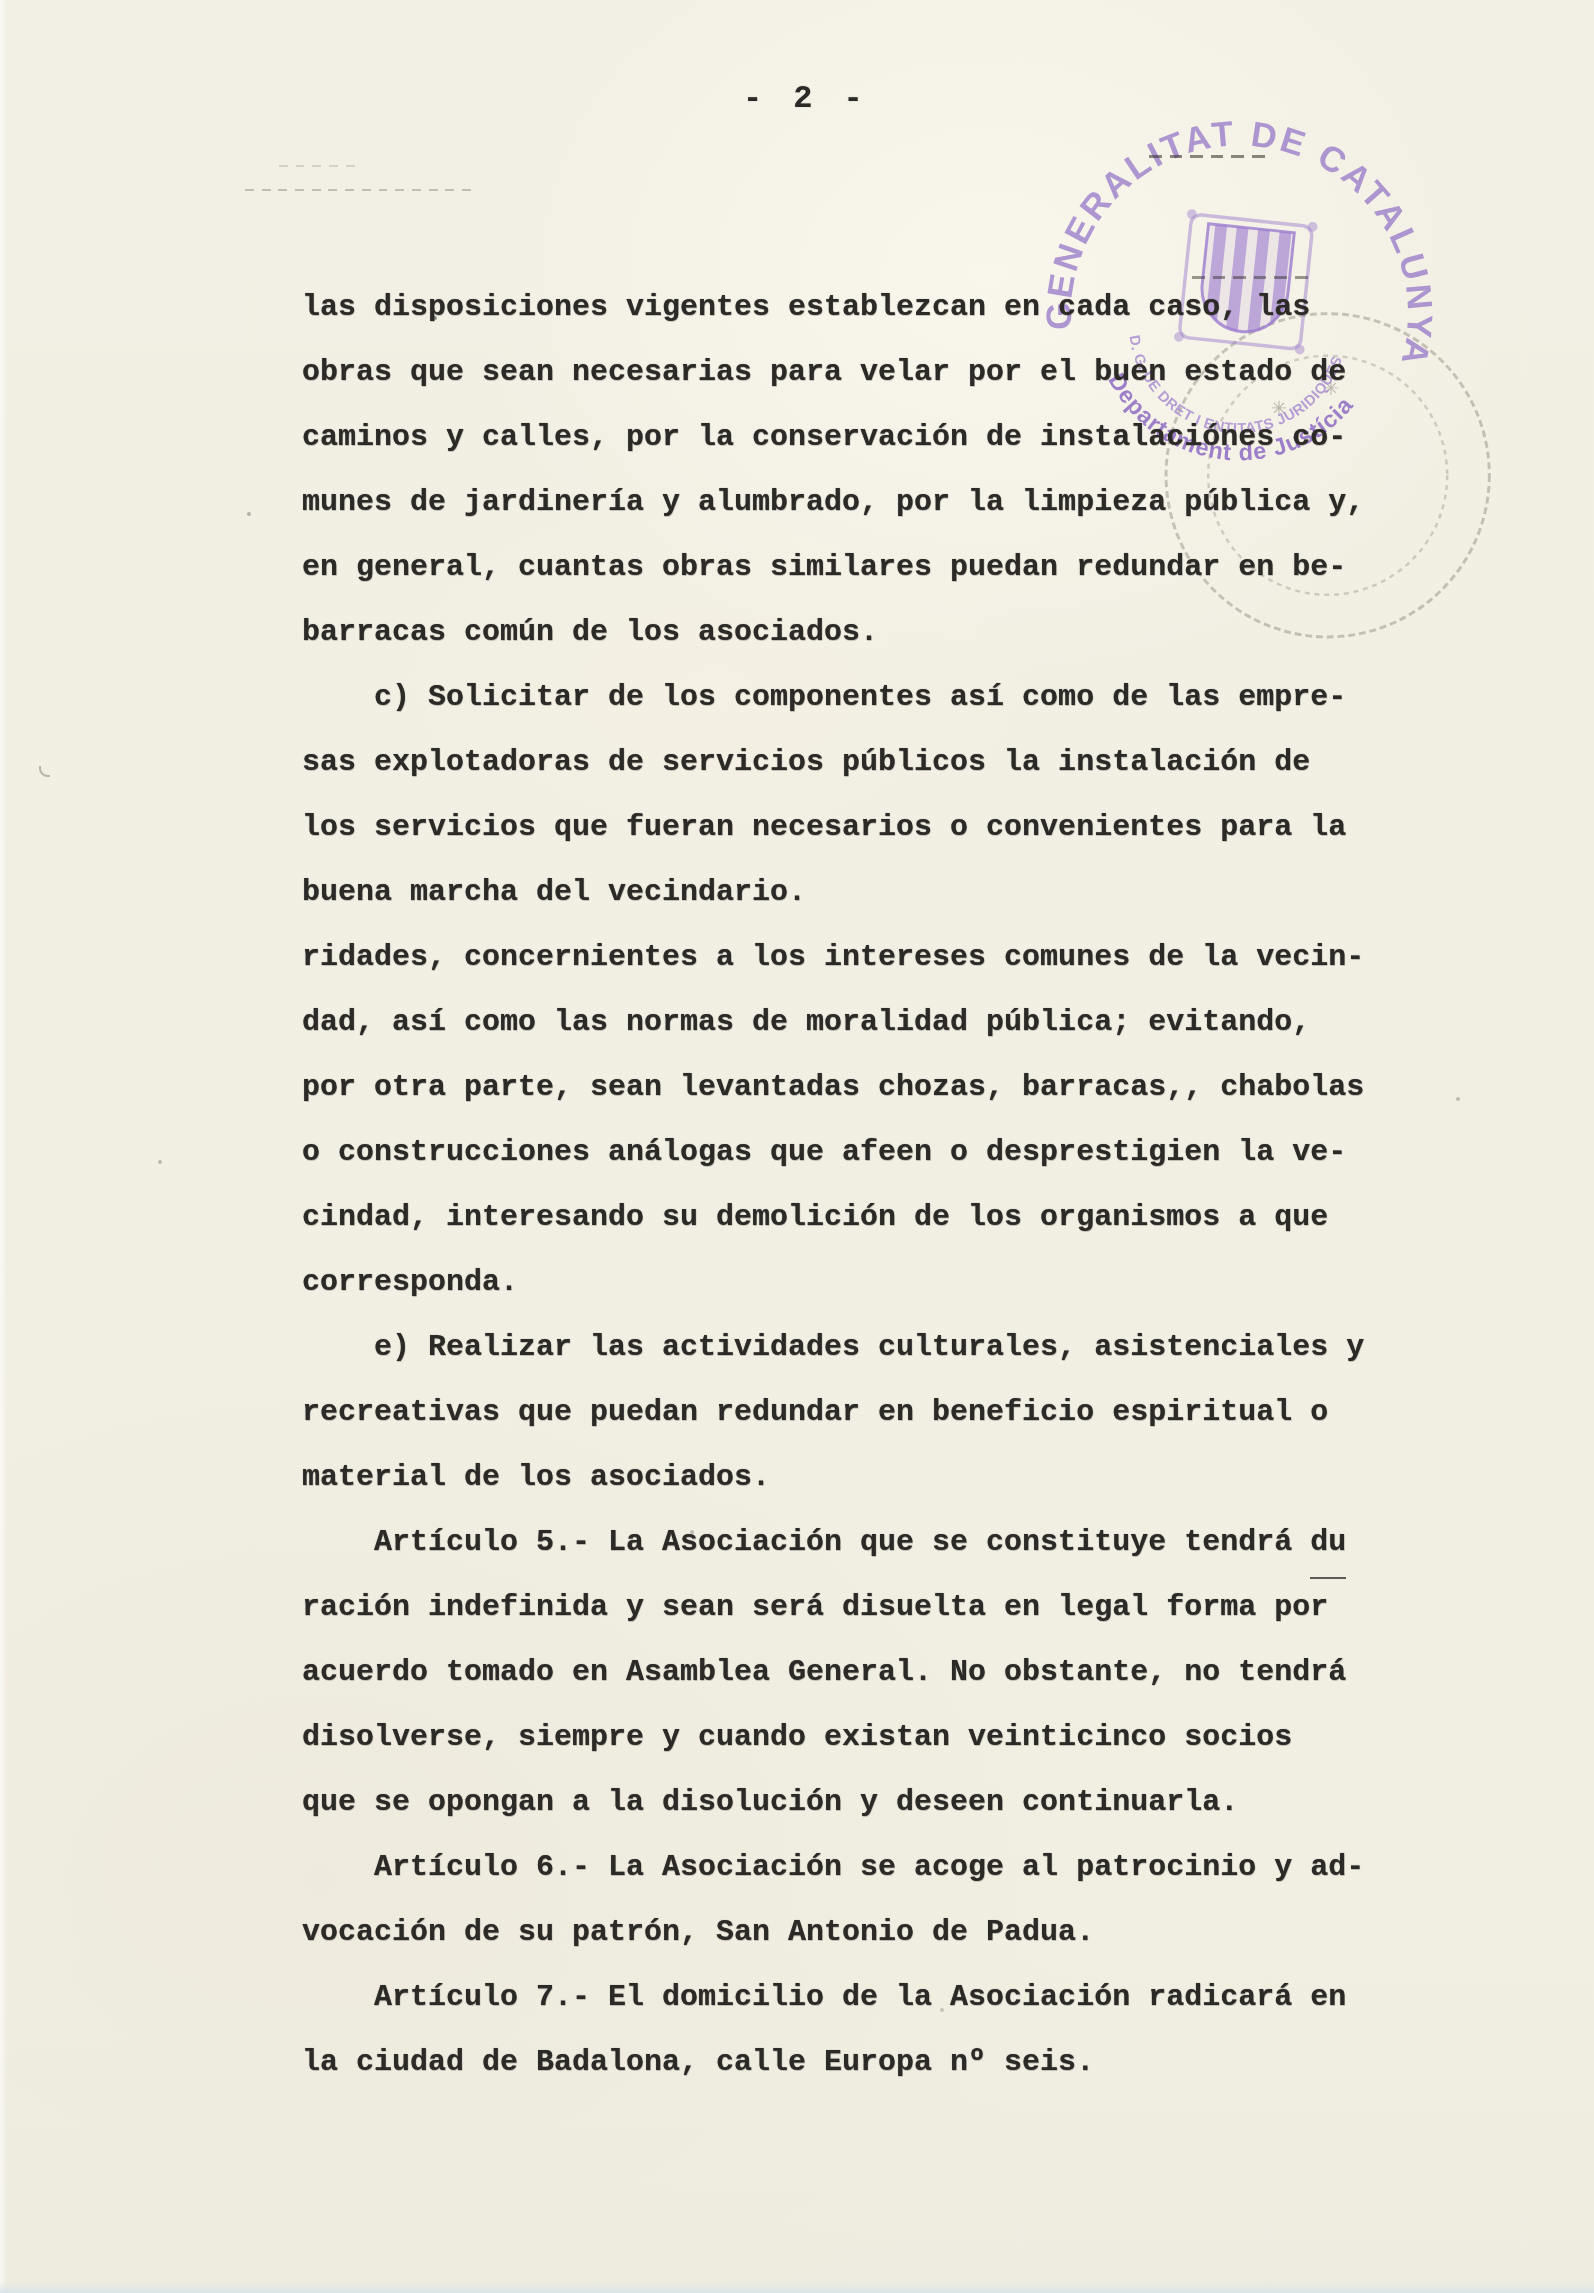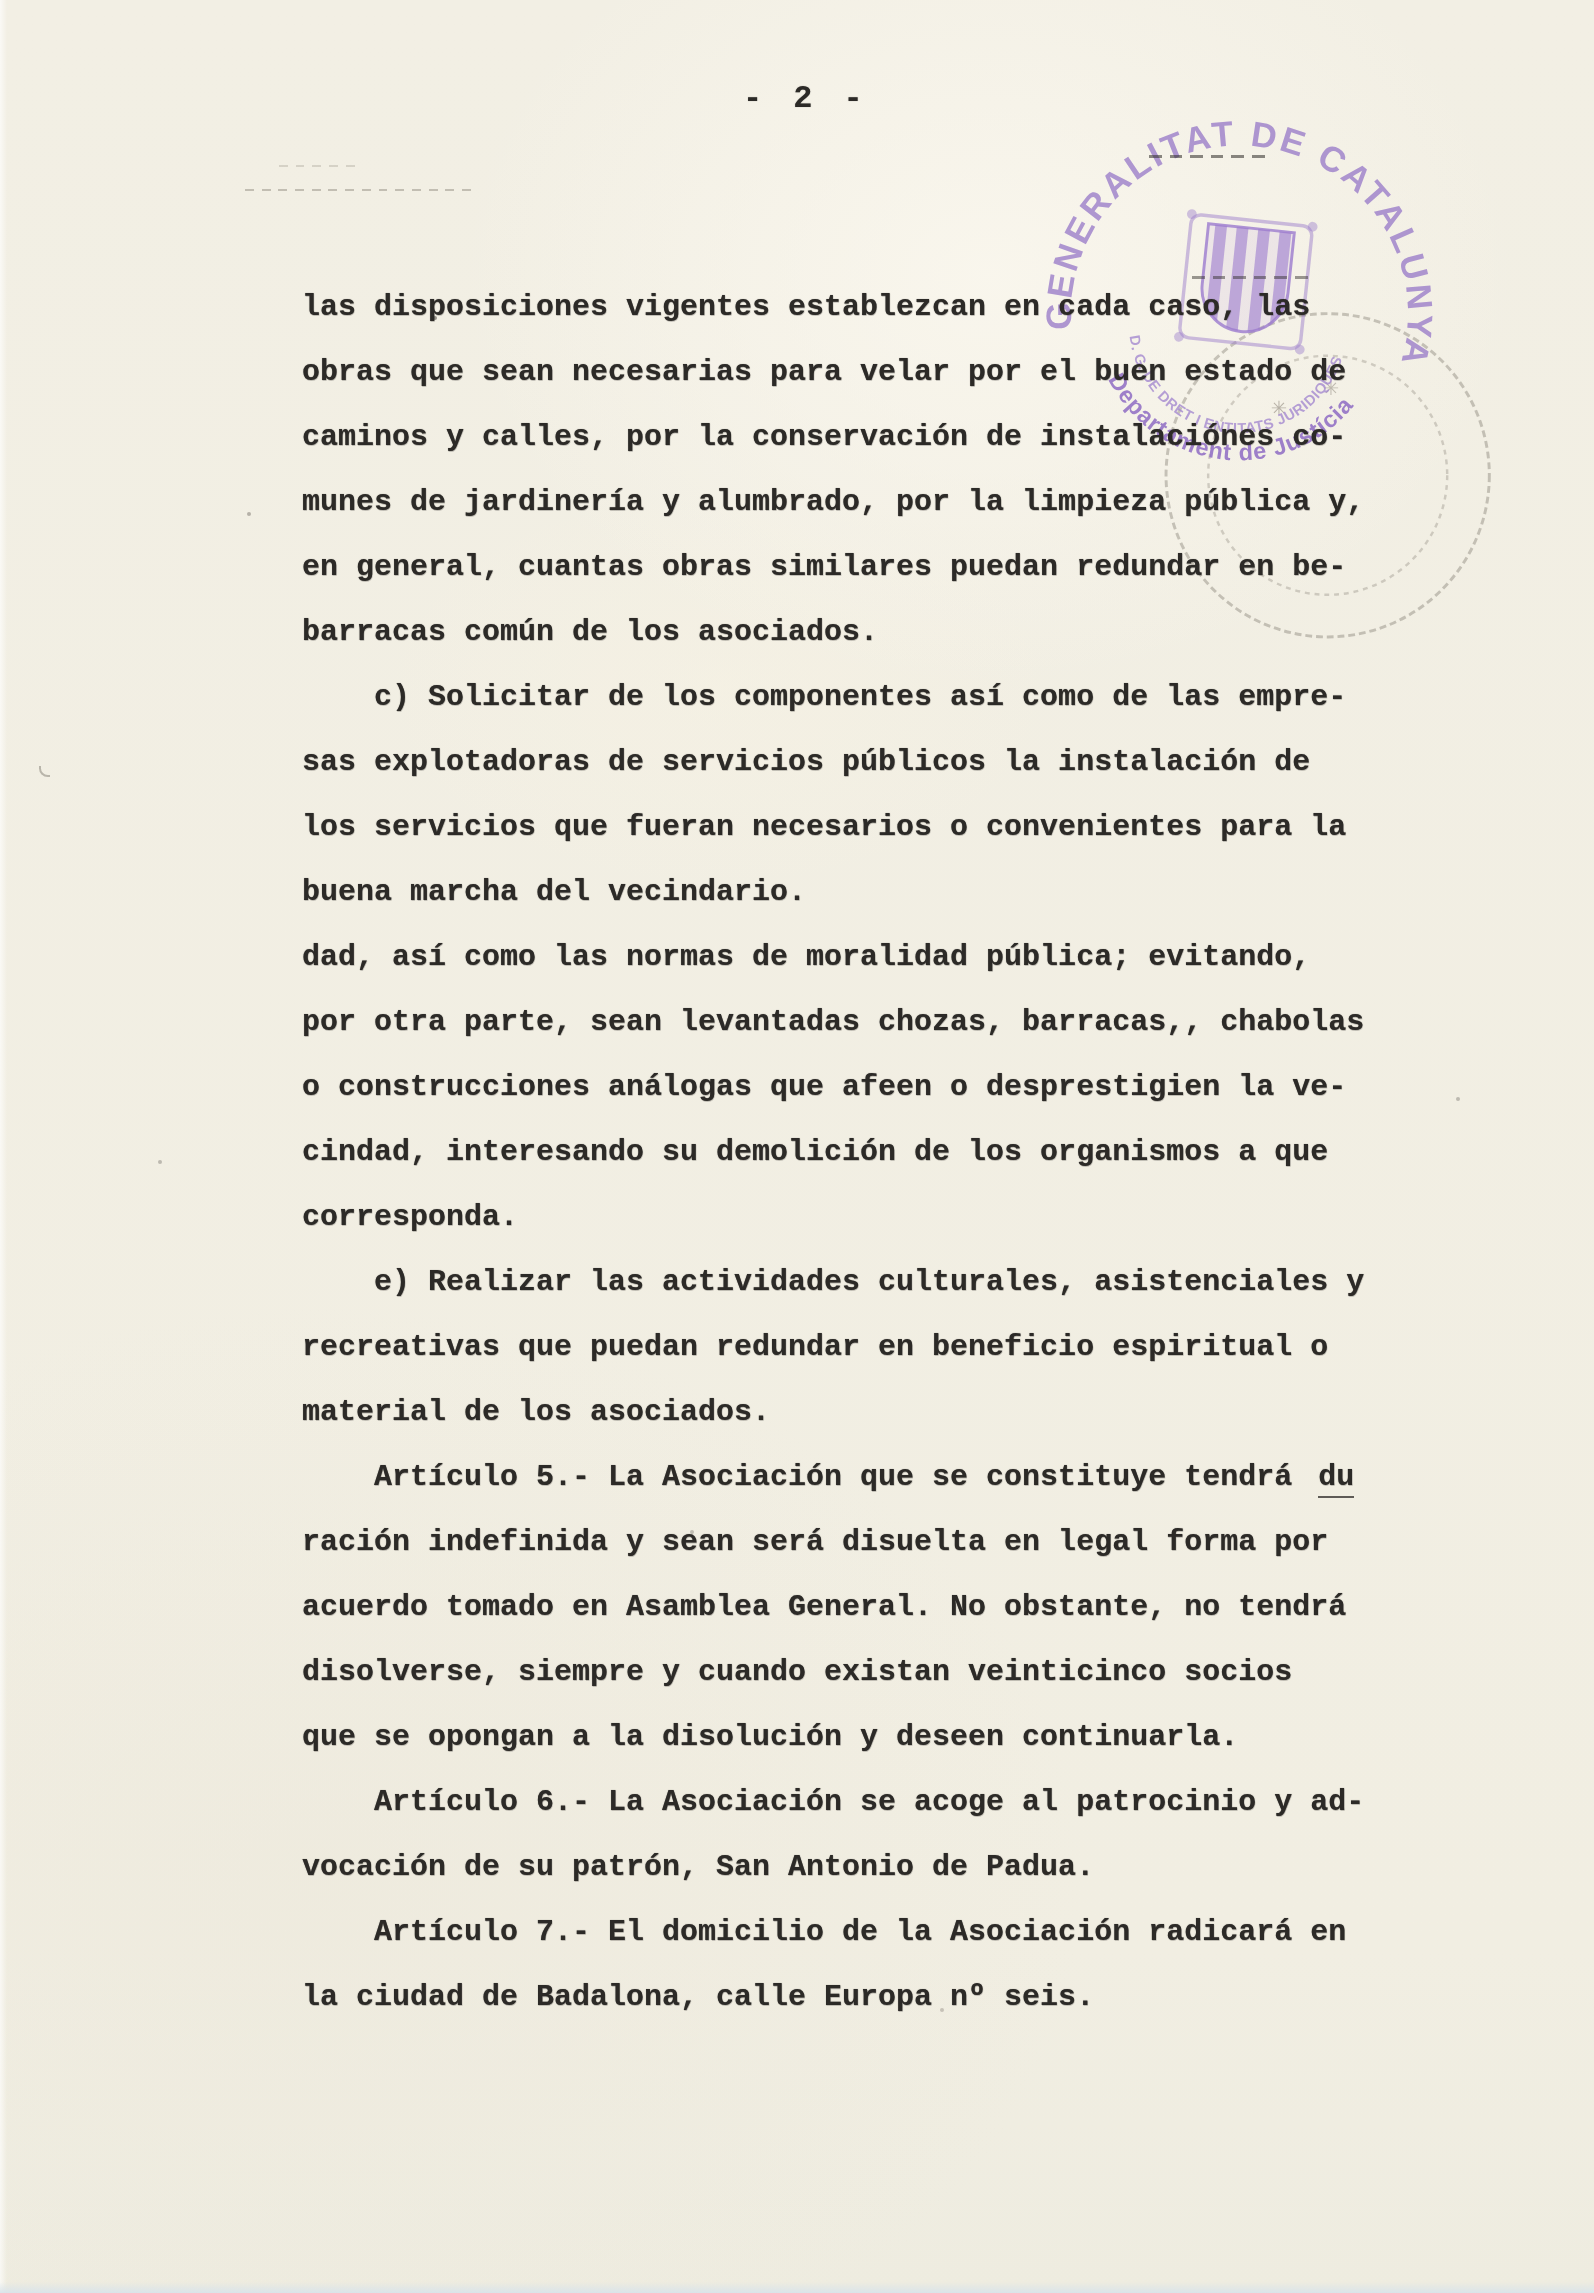--- a/index.html
+++ b/index.html
@@ -24,21 +24,21 @@
     color:#2c2a27;letter-spacing:5.9px;white-space:pre;
     text-shadow:0 0 1px rgba(44,42,39,.5);
   }
   .text-block{position:absolute;left:302px;top:290px;width:1117px;}
   .tline{
     height:65px;line-height:65px;white-space:pre;
     font:bold 30px "Liberation Mono","DejaVu Sans Mono",monospace;
     color:#2c2a27;
     text-shadow:0 0 1px rgba(44,42,39,.55), 0.5px 0.5px 0 rgba(44,42,39,.2);
   }
-  .tline .u{border-bottom:2.9px solid rgba(44,42,39,.75);padding-bottom:2px;margin-left:8px;}
+  .tline .u{border-bottom:2.9px solid rgba(44,42,39,.75);padding-bottom:18px;}
   .stamp{position:absolute;left:1014px;top:103px;width:549px;height:578px;}
   .stamp text{font-family:"Liberation Sans","DejaVu Sans",sans-serif;}
   .dash{position:absolute;height:2.9px;
     background:repeating-linear-gradient(90deg, rgba(45,42,38,.55) 0 12.7px, rgba(45,42,38,0) 12.7px 20.6px);}
   .pencil{position:absolute;height:2px;
     background:repeating-linear-gradient(90deg, rgba(128,122,110,.42) 0 8.8px, rgba(128,122,110,0) 8.8px 16.7px);}
   .margin-mark{position:absolute;left:39px;top:766px;width:8.8px;height:8.8px;
     border:0 solid rgba(100,95,86,.4);border-width:0 0 2px 2px;border-radius:0 0 0 8.8px;}
   .specks{position:absolute;left:0;top:0;width:2px;height:2px;border-radius:50%;
     box-shadow:
@@ -115,20 +115,21 @@
       <div class="tline">las disposiciones vigentes establezcan en cada caso, las</div>
       <div class="tline">obras que sean necesarias para velar por el buen estado de</div>
       <div class="tline">caminos y calles, por la conservación de instalaciónes co-</div>
       <div class="tline">munes de jardinería y alumbrado, por la limpieza pública y,</div>
       <div class="tline">en general, cuantas obras similares puedan redundar en be-</div>
       <div class="tline">barracas común de los asociados.</div>
       <div class="tline">    c) Solicitar de los componentes así como de las empre-</div>
       <div class="tline">sas explotadoras de servicios públicos la instalación de</div>
       <div class="tline">los servicios que fueran necesarios o convenientes para la</div>
       <div class="tline">buena marcha del vecindario.</div>
+      <div class="tline">ridades, concernientes a los intereses comunes de la vecin-</div>
       <div class="tline">dad, así como las normas de moralidad pública; evitando,</div>
       <div class="tline">por otra parte, sean levantadas chozas, barracas,, chabolas</div>
       <div class="tline">o construcciones análogas que afeen o desprestigien la ve-</div>
       <div class="tline">cindad, interesando su demolición de los organismos a que</div>
       <div class="tline">corresponda.</div>
       <div class="tline">    e) Realizar las actividades culturales, asistenciales y</div>
       <div class="tline">recreativas que puedan redundar en beneficio espiritual o</div>
       <div class="tline">material de los asociados.</div>
       <div class="tline">    Artículo 5.- La Asociación que se constituye tendrá <span class="u">du</span></div>
       <div class="tline">ración indefinida y sean será disuelta en legal forma por</div>

